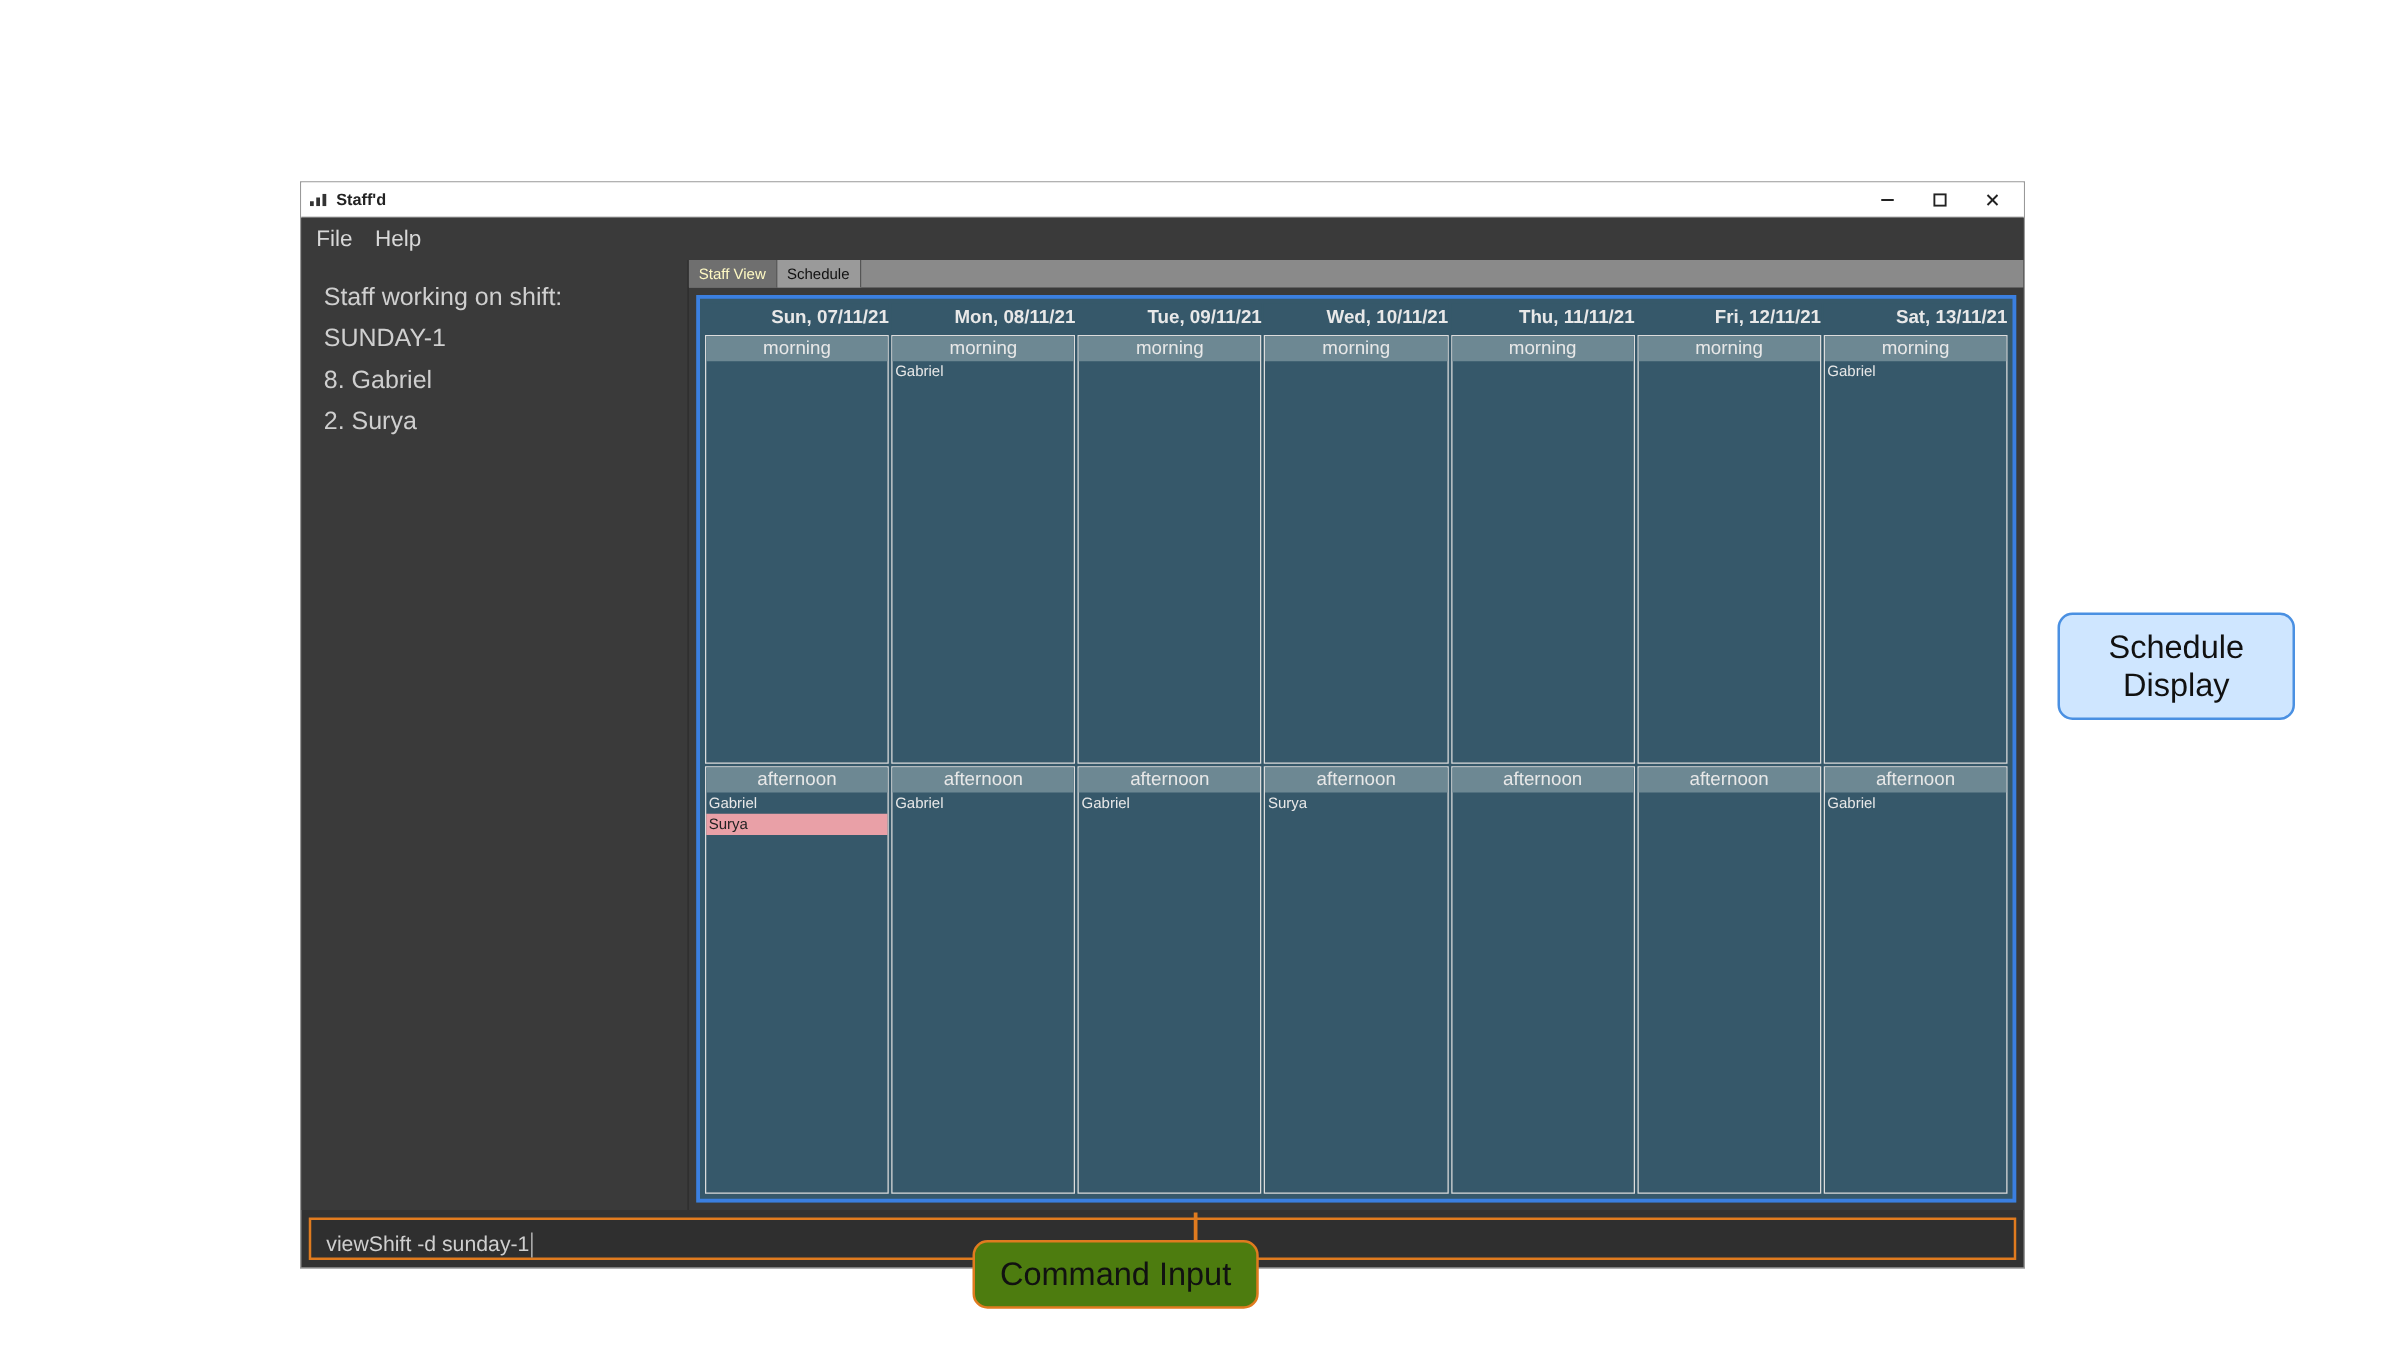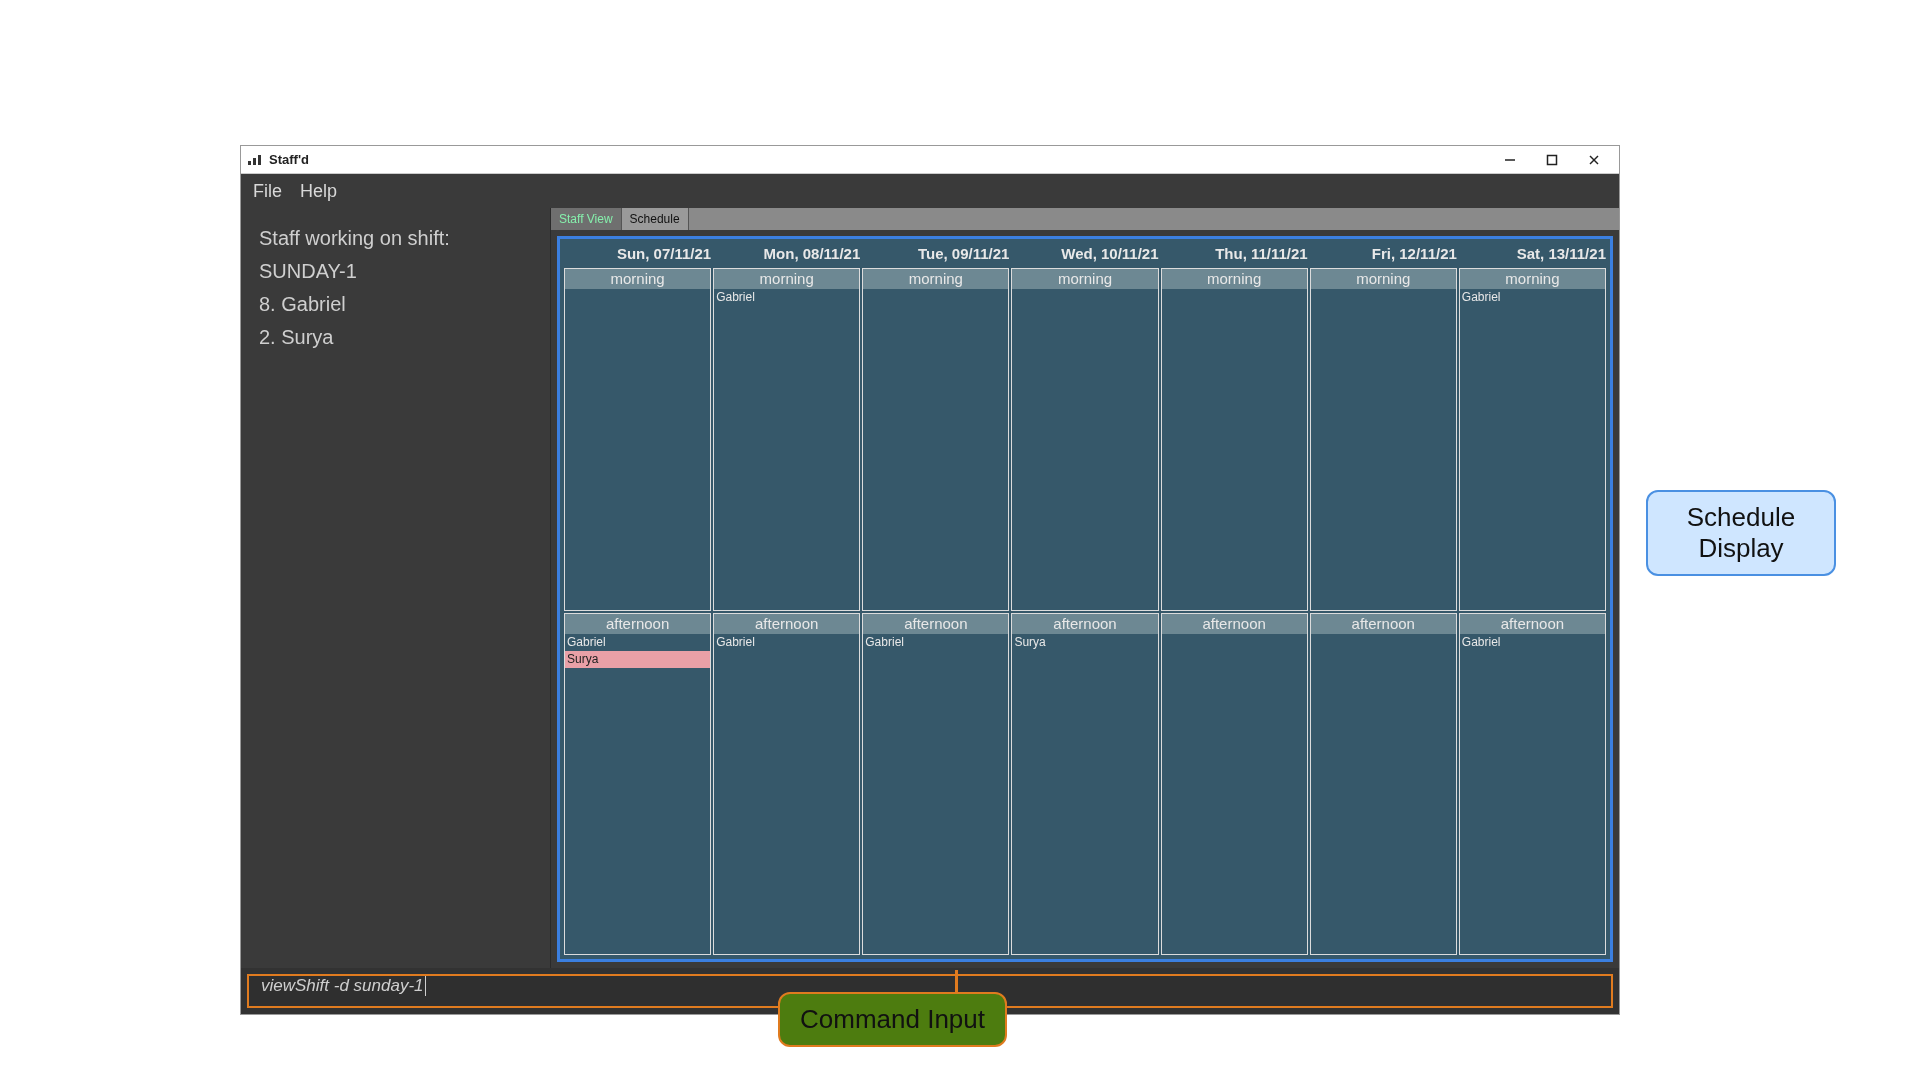--- a/index.html
+++ b/index.html
@@ -89,21 +89,21 @@
     background:#8a8a8a;
     display:flex;
     align-items:stretch;
     font-size:12px;
     color:#111;
   }
   .tab {
     padding:0 8px;
     display:flex; align-items:center;
     background:#6f6f6f;
-    color:#86efac;
+    color:#fef9c3;
     border-right:1px solid #555;
     cursor:pointer;
   }
   .tab.active {
     background:#9a9a9a;
     color:#111;
   }
   .schedule-wrap {
     flex:1;
     padding:6px;
@@ -173,21 +173,21 @@
   }
   .cmd-box {
     width:100%; height:100%;
     border:2px solid #e07b1f;
     background:#2f2f2f;
     color:#cfcfcf;
     font-size:17px;
     font-weight:300;
     padding:0 12px;
     outline:none;
-    display:flex; align-items:flex-start;font-style:italic;
+    display:flex; align-items:flex-end;
   }
   .cmd-box .caret {
     display:inline-block;
     width:1px; height:20px;
     background:#cfcfcf;
     margin-left:1px;
     vertical-align:middle;
   }
 
   

